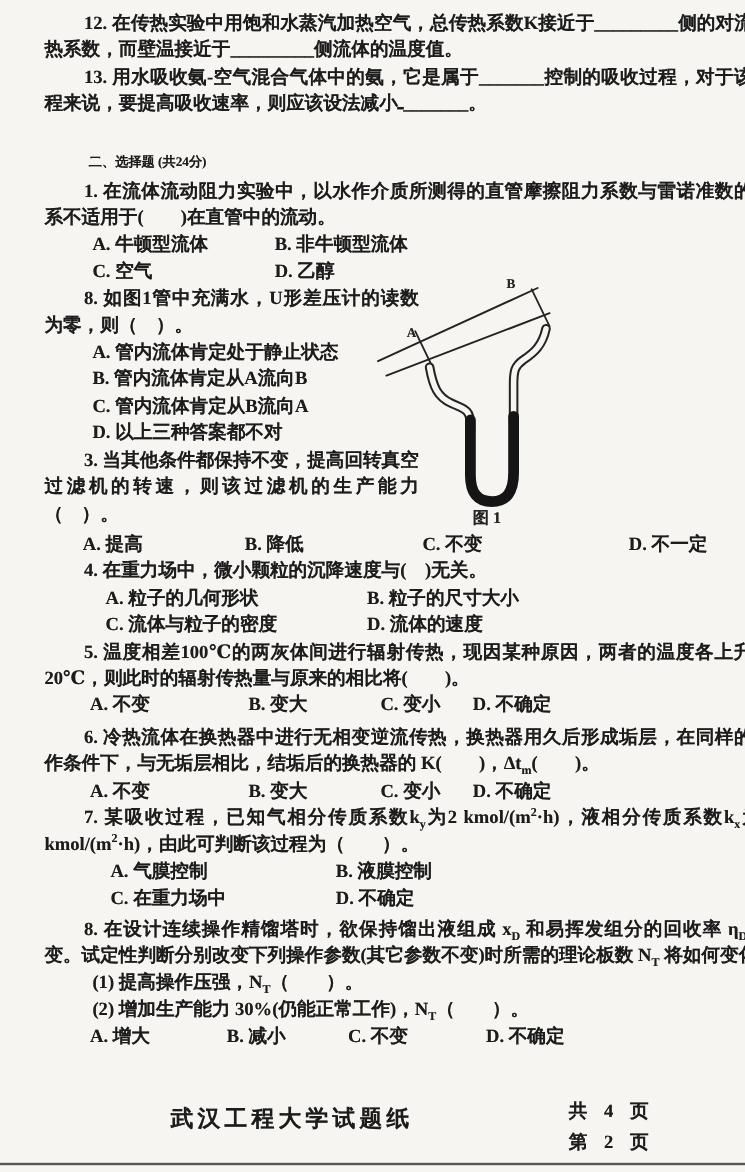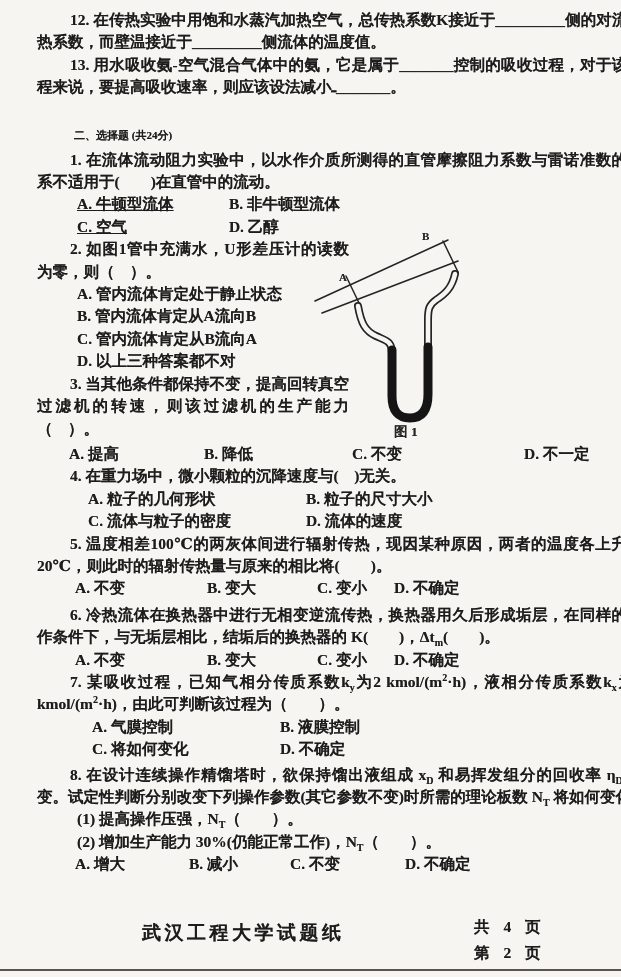--- a/index.html
+++ b/index.html
@@ -16,21 +16,21 @@
     text-shadow:0 0 .5px rgba(25,25,25,.55);
     overflow:hidden;
     padding-left:32px;
   }
   .content{padding:9px 10px 0 5px;}
   p{margin:0;text-indent:33px;text-align:justify;}
   .narrow{width:312px;}
   .sec{margin:25px 0 2px 0;padding-left:37px;font-size:11px;font-weight:700;line-height:23px;}
   .optline{padding-left:40px;line-height:22.4px;}
   .opt2 .c1{display:inline-block;}
-  .cwq1 .c1{width:148px;text-decoration:underline;}
+  .cwq1 .c1{width:148px;}
   .cwq4 .c1{width:214px;margin-left:11px;}
   .cwq7 .c1{width:184px;margin-left:15px;}
   .optrow{display:flex;padding-left:38px;line-height:22.4px;}
   .optrow span{display:inline-block;white-space:nowrap;}
   .row-q3{padding-left:32px;margin-top:3px;}
   .row-q3 .o1{width:135px}.row-q3 .o2{width:148px}.row-q3 .o3{width:172px}
   .row-std .o1{width:132px}.row-std .o2{width:110px}.row-std .o3{width:77px}
   .row-q8 .o1{width:114px}.row-q8 .o2{width:101px}.row-q8 .o3{width:115px}
   .mt4{margin-top:4px;} .mt3{margin-top:3px;}
   sub,sup{font-size:10px;line-height:0;}
@@ -55,21 +55,21 @@
     <p>1. 在流体流动阻力实验中，以水作介质所测得的直管摩擦阻力系数与雷诺准数的关系不适用于(　　)在直管中的流动。</p>
     <div class="optline opt2 cwq1">
       <span class="c1">A. 牛顿型流体</span>
       <span>B. 非牛顿型流体</span>
     </div>
     <div class="optline opt2 cwq1">
       <span class="c1">C. 空气</span>
       <span>D. 乙醇</span>
     </div>
 
-    <p class="narrow">2. 如图1管中充满水，U形差压计的读数为零，则（　）。</p>
+    <p class="narrow">8. 如图1管中充满水，U形差压计的读数为零，则（　）。</p>
     <div class="optline">A. 管内流体肯定处于静止状态</div>
     <div class="optline">B. 管内流体肯定从A流向B</div>
     <div class="optline">C. 管内流体肯定从B流向A</div>
     <div class="optline">D. 以上三种答案都不对</div>
 
     <p class="narrow">3. 当其他条件都保持不变，提高回转真空过滤机的转速，则该过滤机的生产能力（　）。</p>
     <div class="optrow row-q3">
       <span class="o1">A. 提高</span>
       <span class="o2">B. 降低</span>
       <span class="o3">C. 不变</span>
@@ -101,21 +101,21 @@
       <span class="o3">C. 变小</span>
       <span>D. 不确定</span>
     </div>
 
     <p><span>7. 某吸收过程，已知气相分传质系数k</span><sub>y</sub><span>为2 kmol/(m</span><sup>2</sup><span>·h)，液相分传质系数k</span><sub>x</sub><span>为4 kmol/(m</span><sup>2</sup><span>·h)，由此可判断该过程为（　　）。</span></p>
     <div class="optline opt2 cwq7">
       <span class="c1">A. 气膜控制</span>
       <span>B. 液膜控制</span>
     </div>
     <div class="optline opt2 cwq7">
-      <span class="c1">C. 将如何变化</span>
+      <span class="c1">C. 在重力场中</span>
       <span>D. 不确定</span>
     </div>
 
     <p class="mt3"><span>8. 在设计连续操作精馏塔时，欲保持馏出液组成 x</span><sub>D</sub><span> 和易挥发组分的回收率 η</span><sub>D</sub><span> 不变。试定性判断分别改变下列操作参数(其它参数不变)时所需的理论板数 N</span><sub>T</sub><span> 将如何变化?</span></p>
     <div class="optline"><span>(1) 提高操作压强，N</span><sub>T</sub><span>（　　）。</span></div>
     <div class="optline"><span>(2) 增加生产能力 30%(仍能正常工作)，N</span><sub>T</sub><span>（　　）。</span></div>
     <div class="optrow row-q8">
       <span class="o1">A. 增大</span>
       <span class="o2">B. 减小</span>
       <span class="o3">C. 不变</span>

